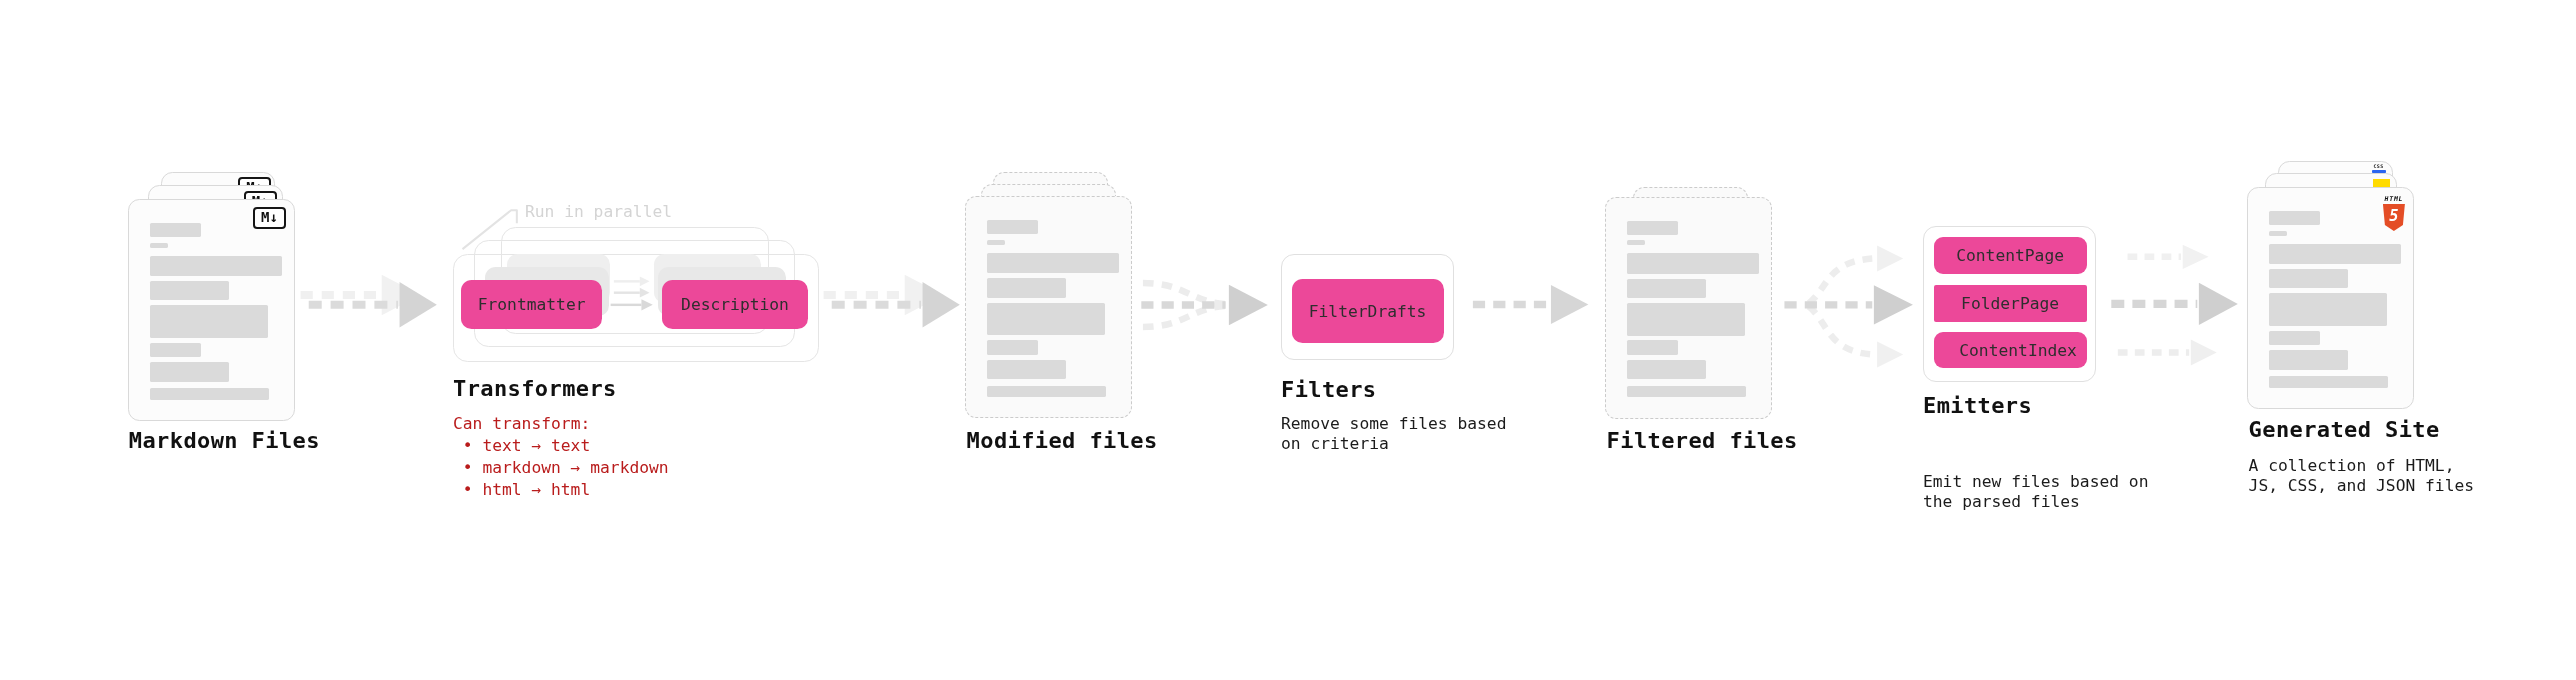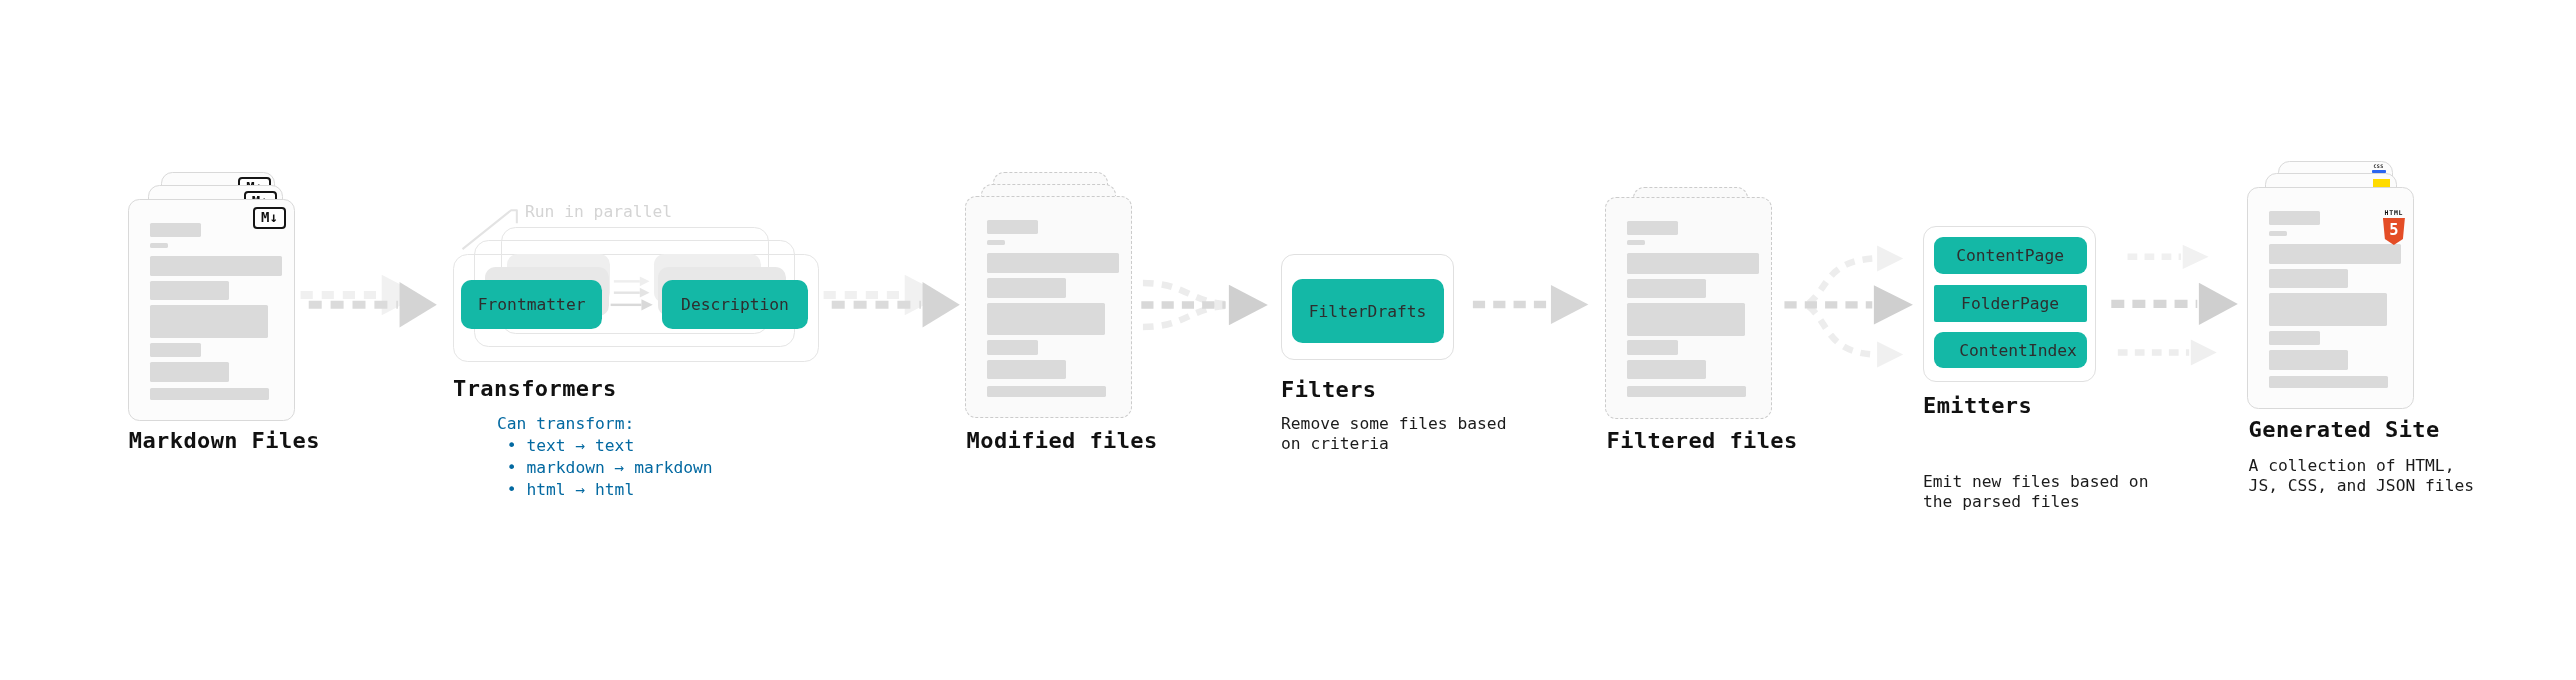--- a/index.html
+++ b/index.html
@@ -28,33 +28,33 @@
   .html5-badge { position:absolute; width:22px; text-align:center; }
   .html5-word  { font-size:6.5px; font-weight:bold; color:#111; line-height:7.3px; letter-spacing:0.8px; }
   .html5-shield{ width:22px; height:27px; margin-top:0.8px; background:#e44d26; color:#fff;
                  clip-path:polygon(0 0,100% 0,91% 77%,50% 100%,9% 77%);
                  font-size:15.4px; font-weight:bold; line-height:24.4px; text-align:center; }
 
   
   .frame { position:absolute; border:1.6px solid #e5e5e5; border-radius:14.6px; background:transparent; }
 
   
-  .pill { position:absolute; background:#14b8a6; border-radius:10.6px; color:#2e2e2e;
+  .pill { position:absolute; background:#ec4899; border-radius:10.6px; color:#2e2e2e;
           font-size:16.3px; display:flex; align-items:center; justify-content:center; white-space:nowrap; }
   .pill.g2 { background:#e8e8e8; }
   .pill.g3 { background:#efefef; }
 
   .stage-label { position:absolute; font-size:22px; font-weight:bold; color:#111;
                  letter-spacing:0.4px; white-space:nowrap; }
   .stage-desc  { position:absolute; font-size:16.3px; line-height:20.3px; color:#1b1b1b;
                  white-space:pre-line; }
   .callout-text{ position:absolute; font-size:16.3px; color:#d4d4d4; white-space:nowrap; }
   .bullets div { padding-left:9.8px; }
   .bullets .t  { padding-left:0; }
-  .bullets div, .bullets .t { font-size:16.3px; line-height:22px; color:#0369a1; white-space:pre;margin-left:44px; }
+  .bullets div, .bullets .t { font-size:16.3px; line-height:22px; color:#b91c1c; white-space:pre; }
   svg { position:absolute; overflow:visible; }
 </style>
 </head>
 <body>
 
 <div class="canvas">
 
   <div class="stage" style="left:128px; top:172px; width:211px; height:341px;">
     <div class="doc" style="left:32.5px; top:0; width:114px; z-index:1;">
       <div class="md-badge" style="right:2.4px; top:4.1px;">M↓</div>
@@ -214,21 +214,21 @@
     <div class="doc" style="left:31px; top:0; width:115px; z-index:1;">
       <div class="css-badge" style="right:6.5px; top:2.4px;">
         <div class="css-word">CSS</div>
         <div class="css-bar"></div>
       </div>
     </div>
     <div class="doc" style="left:18px; top:12.2px; width:132px; z-index:2;">
       <div class="js-badge" style="right:6.5px; top:4.9px;"></div>
     </div>
     <div class="doc" style="left:0; top:26px; width:167px; z-index:3;">
-      <div class="html5-badge" style="right:8.1px; top:22px;">
+      <div class="html5-badge" style="right:8.1px; top:8px;font-style:italic;">
         <div class="html5-word">HTML</div>
         <div class="html5-shield">5</div>
       </div>
       <div class="bars">
           <div class="bar" style="width: 51px; height: 14px; margin-top: 0px;"></div>
           <div class="bar" style="width: 18px; height: 4.9px; margin-top: 5.7px;"></div>
           <div class="bar" style="width: 132px; height: 20.3px; margin-top: 8.1px;"></div>
           <div class="bar" style="width: 79px; height: 19.5px; margin-top: 4.9px;"></div>
           <div class="bar" style="width: 118px; height: 32.5px; margin-top: 4.9px;"></div>
           <div class="bar" style="width: 51px; height: 14.6px; margin-top: 4.9px;"></div>

